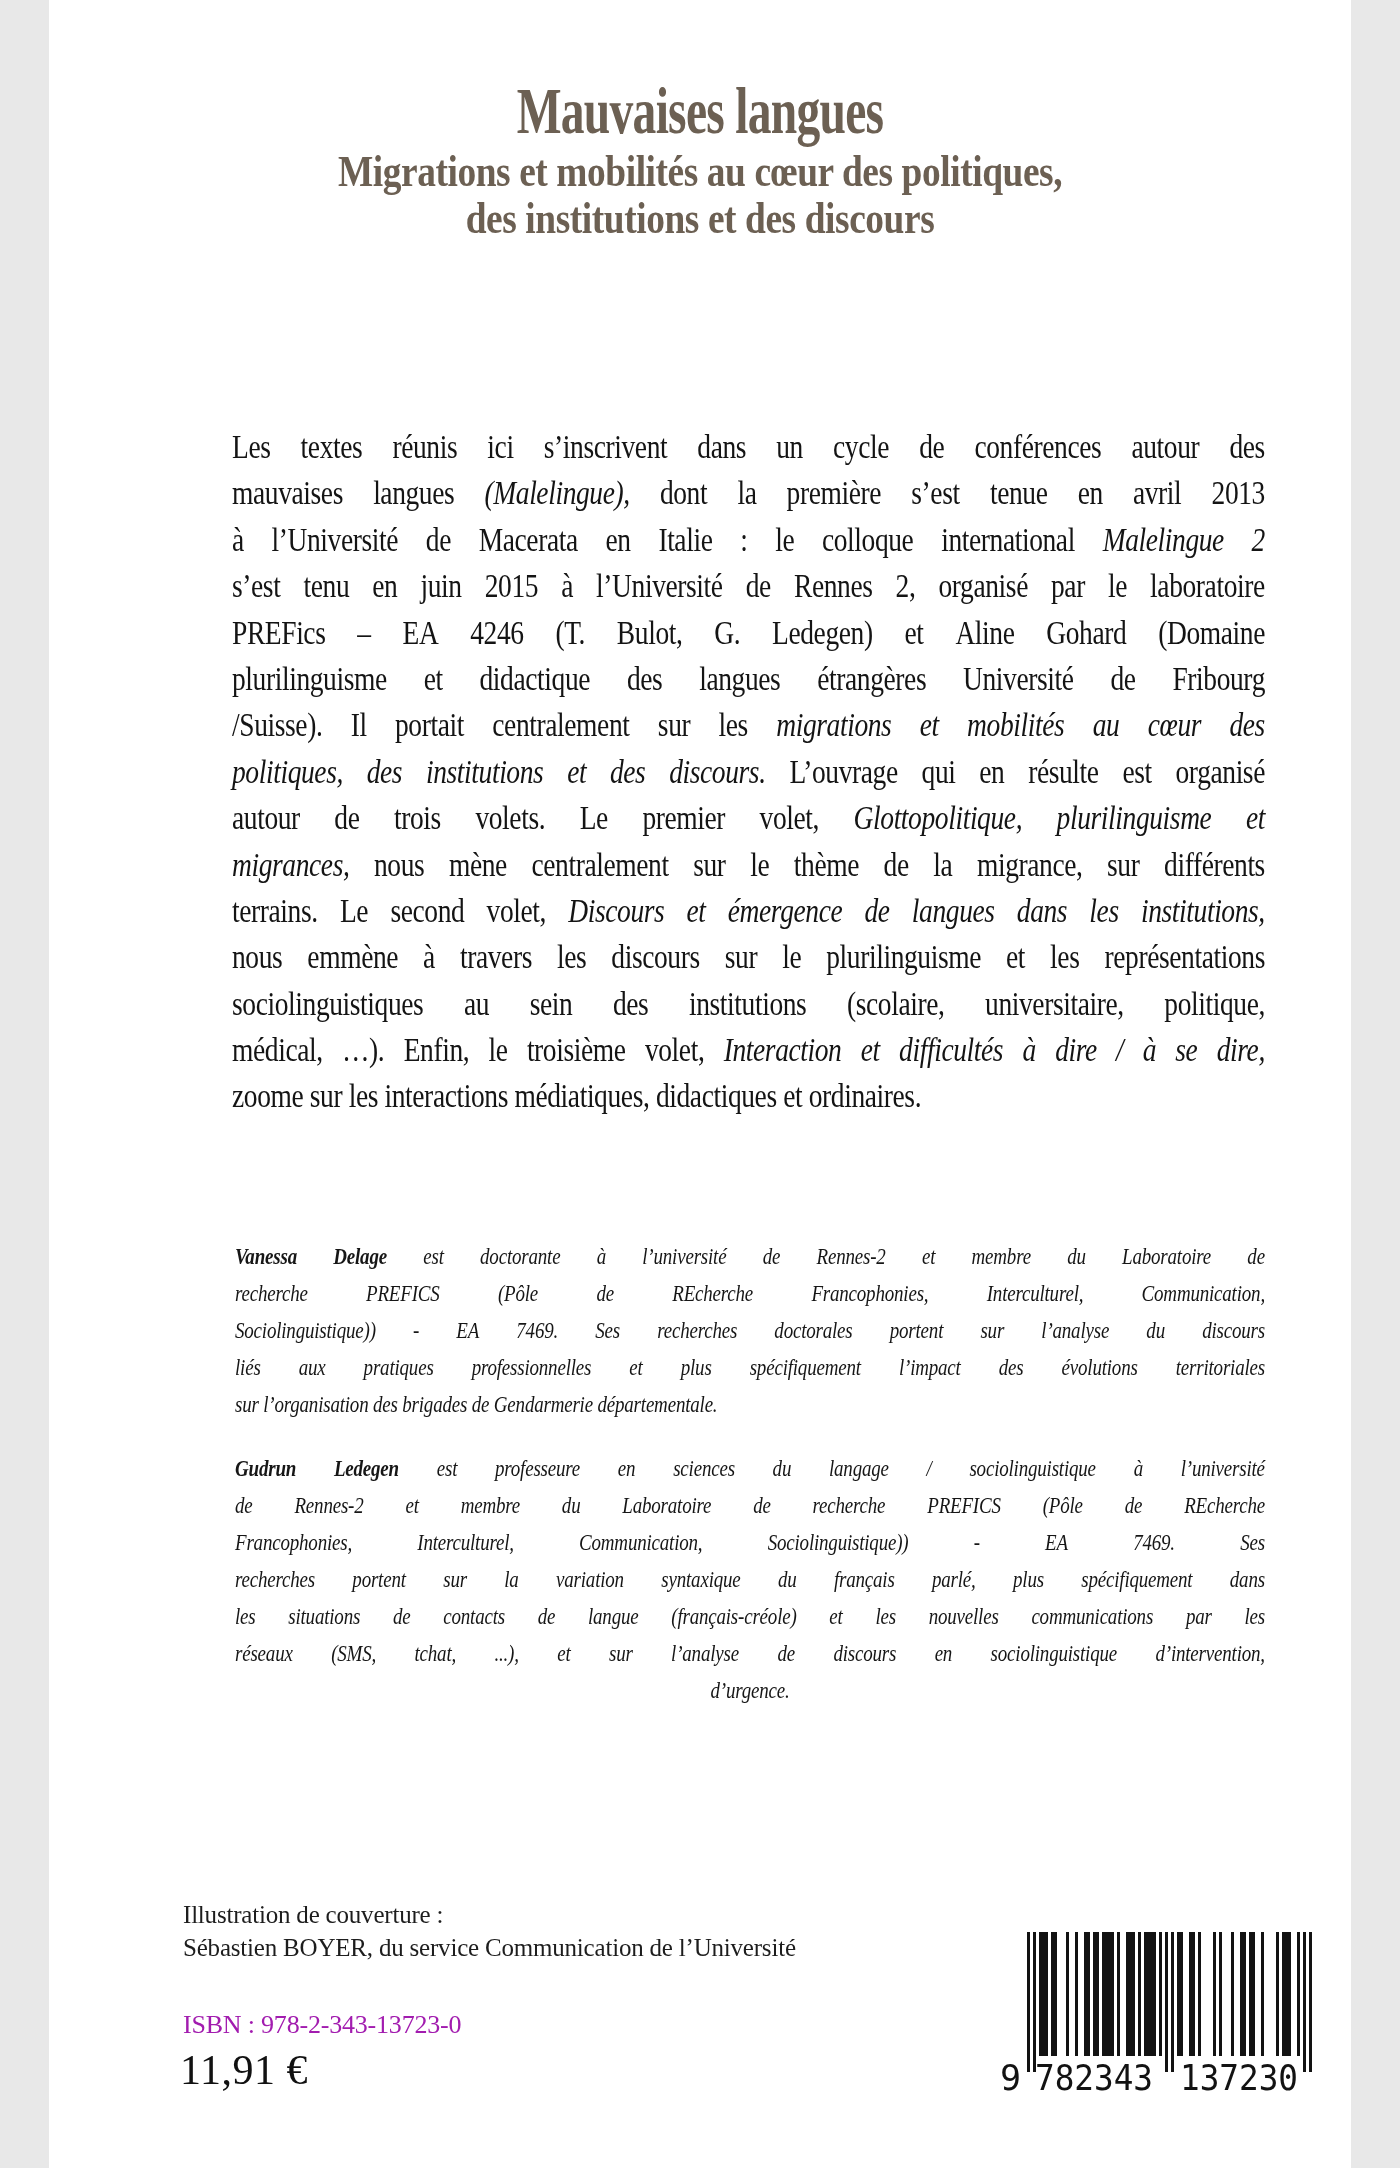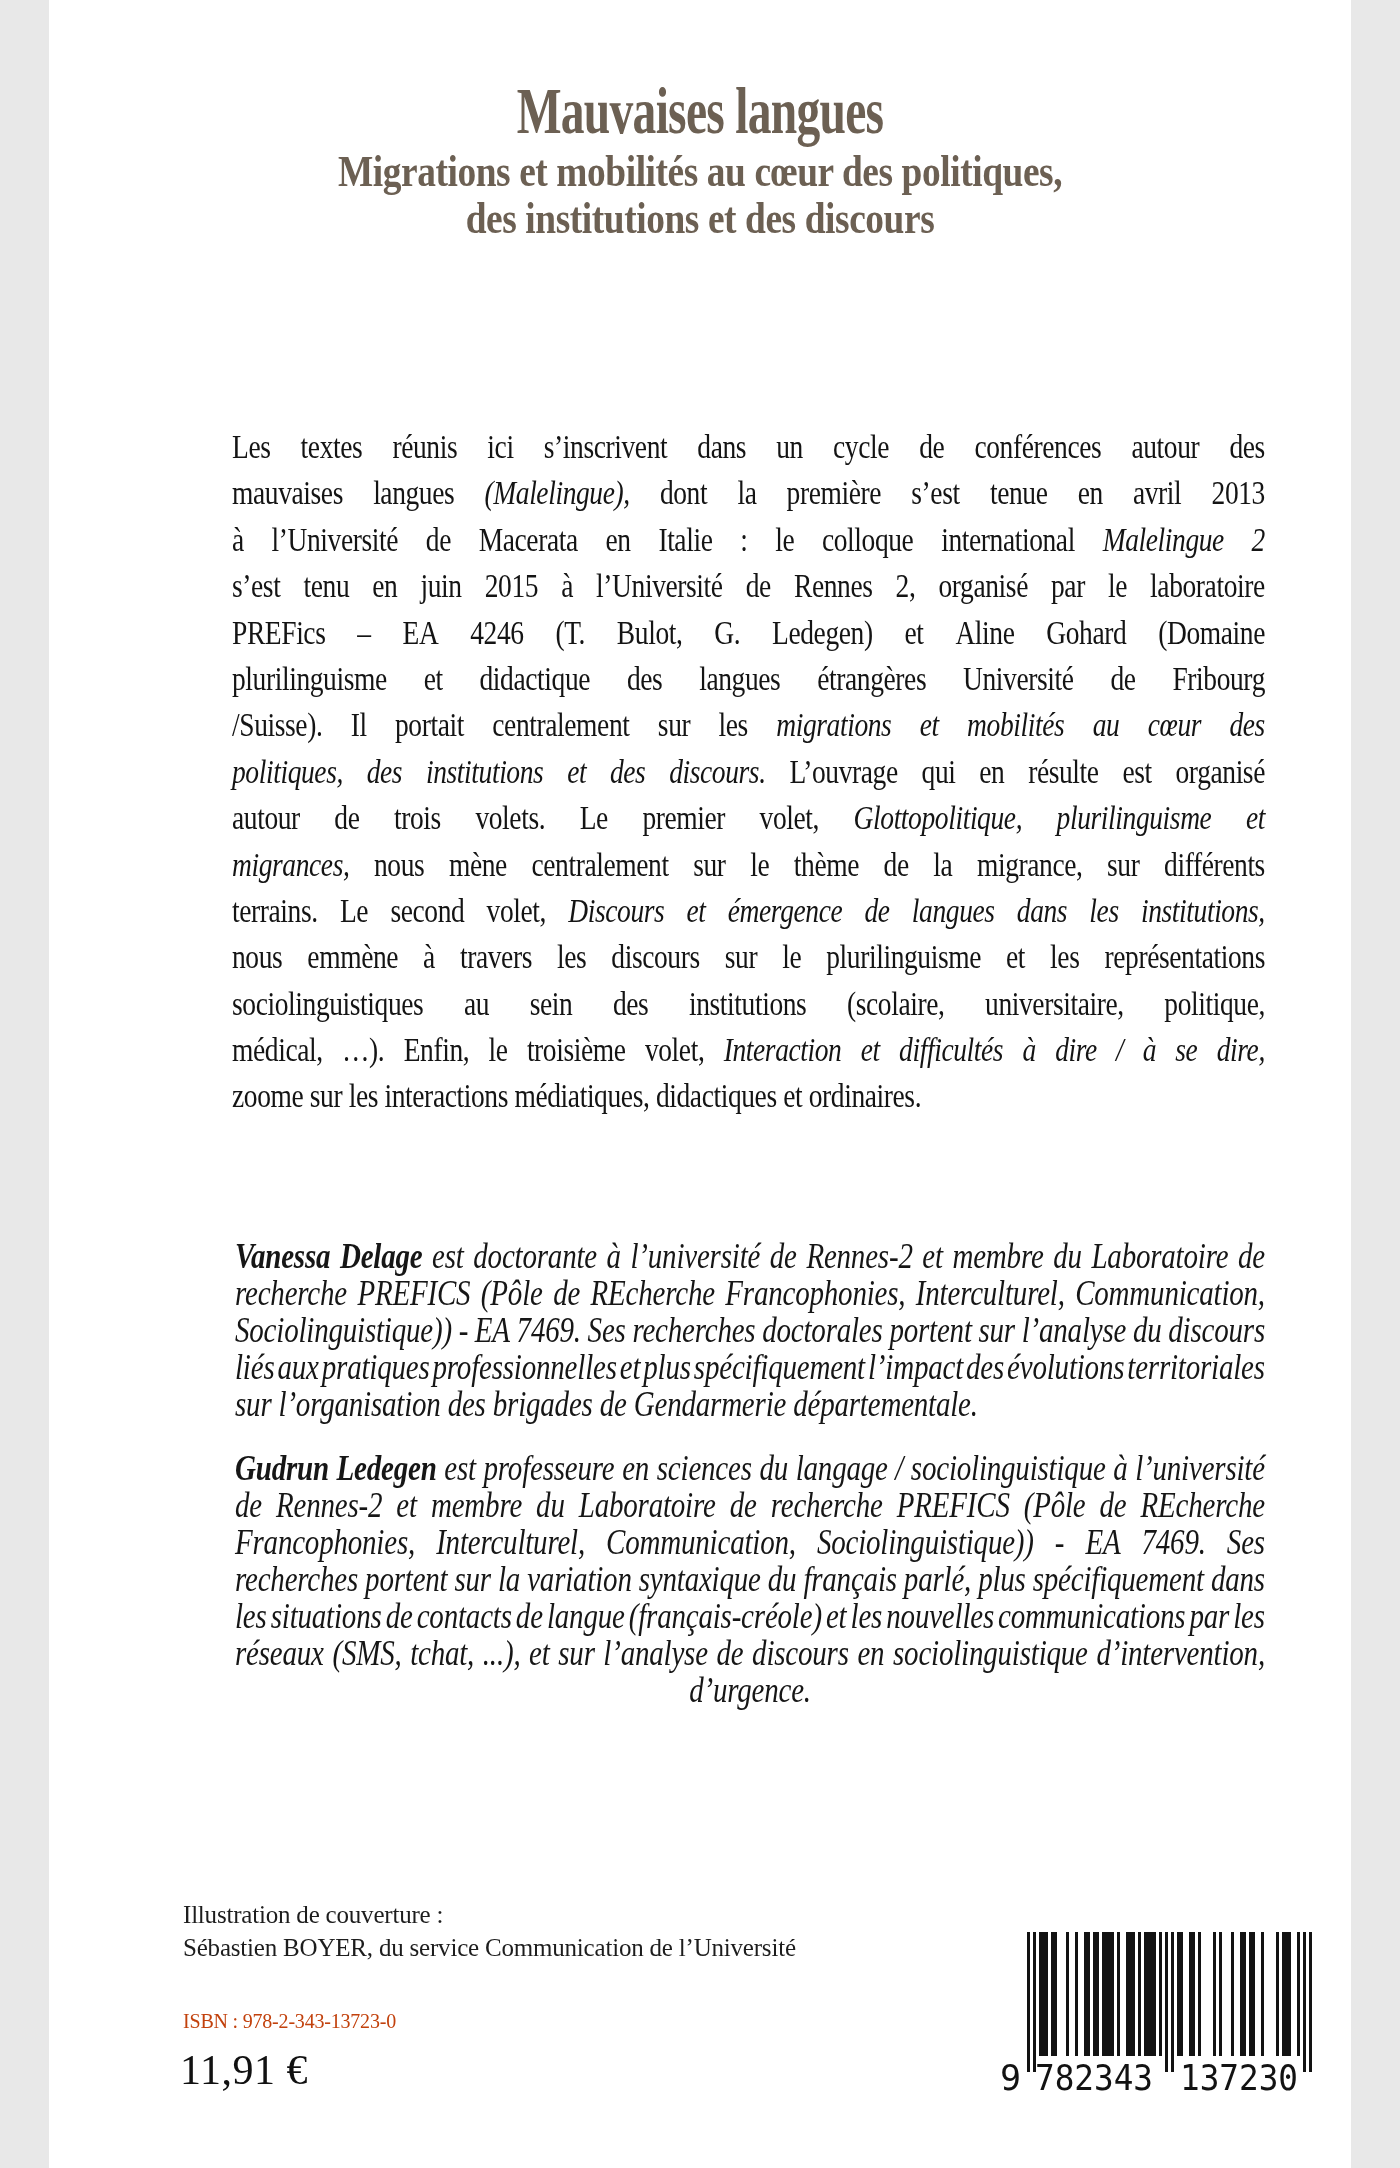--- a/index.html
+++ b/index.html
@@ -25,37 +25,37 @@
     font-size:27.5px; letter-spacing:-0.4px; color:#141414;
   }
   .syn-line {
     display:flex; justify-content:space-between; flex-wrap:nowrap;
     height:46.4px; line-height:46.4px; white-space:pre;
     transform:scaleY(1.24); transform-origin:0 50%;
   }
   .syn-line.last { display:block; }
   .bio {
     position:absolute; left:186px; width:1030px;
-    font-size:29px; font-style:italic; letter-spacing:-0.2px; color:#161616;
+    font-size:19px; font-style:italic; letter-spacing:-0.2px; color:#161616;
   }
   .bio-line {
     display:flex; justify-content:space-between; flex-wrap:nowrap;
     height:37px; line-height:37px; white-space:pre;
     transform:scaleY(1.2); transform-origin:0 50%;
   }
   .bio-line.last { display:block; }
   .it { font-style:italic; }
   .bd { font-weight:bold; }
   .credit {
     position:absolute; left:134px; top:1898px;
     font-size:25px; line-height:33px; color:#1d1d1d; letter-spacing:-0.2px;
   }
   .isbn {
     position:absolute; left:134px; top:2010px;
-    font-size:20px; color:#c2410c; letter-spacing:-0.2px;
+    font-size:26px; color:#a21caf; letter-spacing:-0.2px;
   }
   .price {
     position:absolute; left:131px; top:2046px;
     font-size:42px; color:#111; letter-spacing:0.5px;
   }
   .barcode-box { position:absolute; left:944px; top:1932px; width:330px; height:164px; }
 </style>
 </head>
 <body>
 

